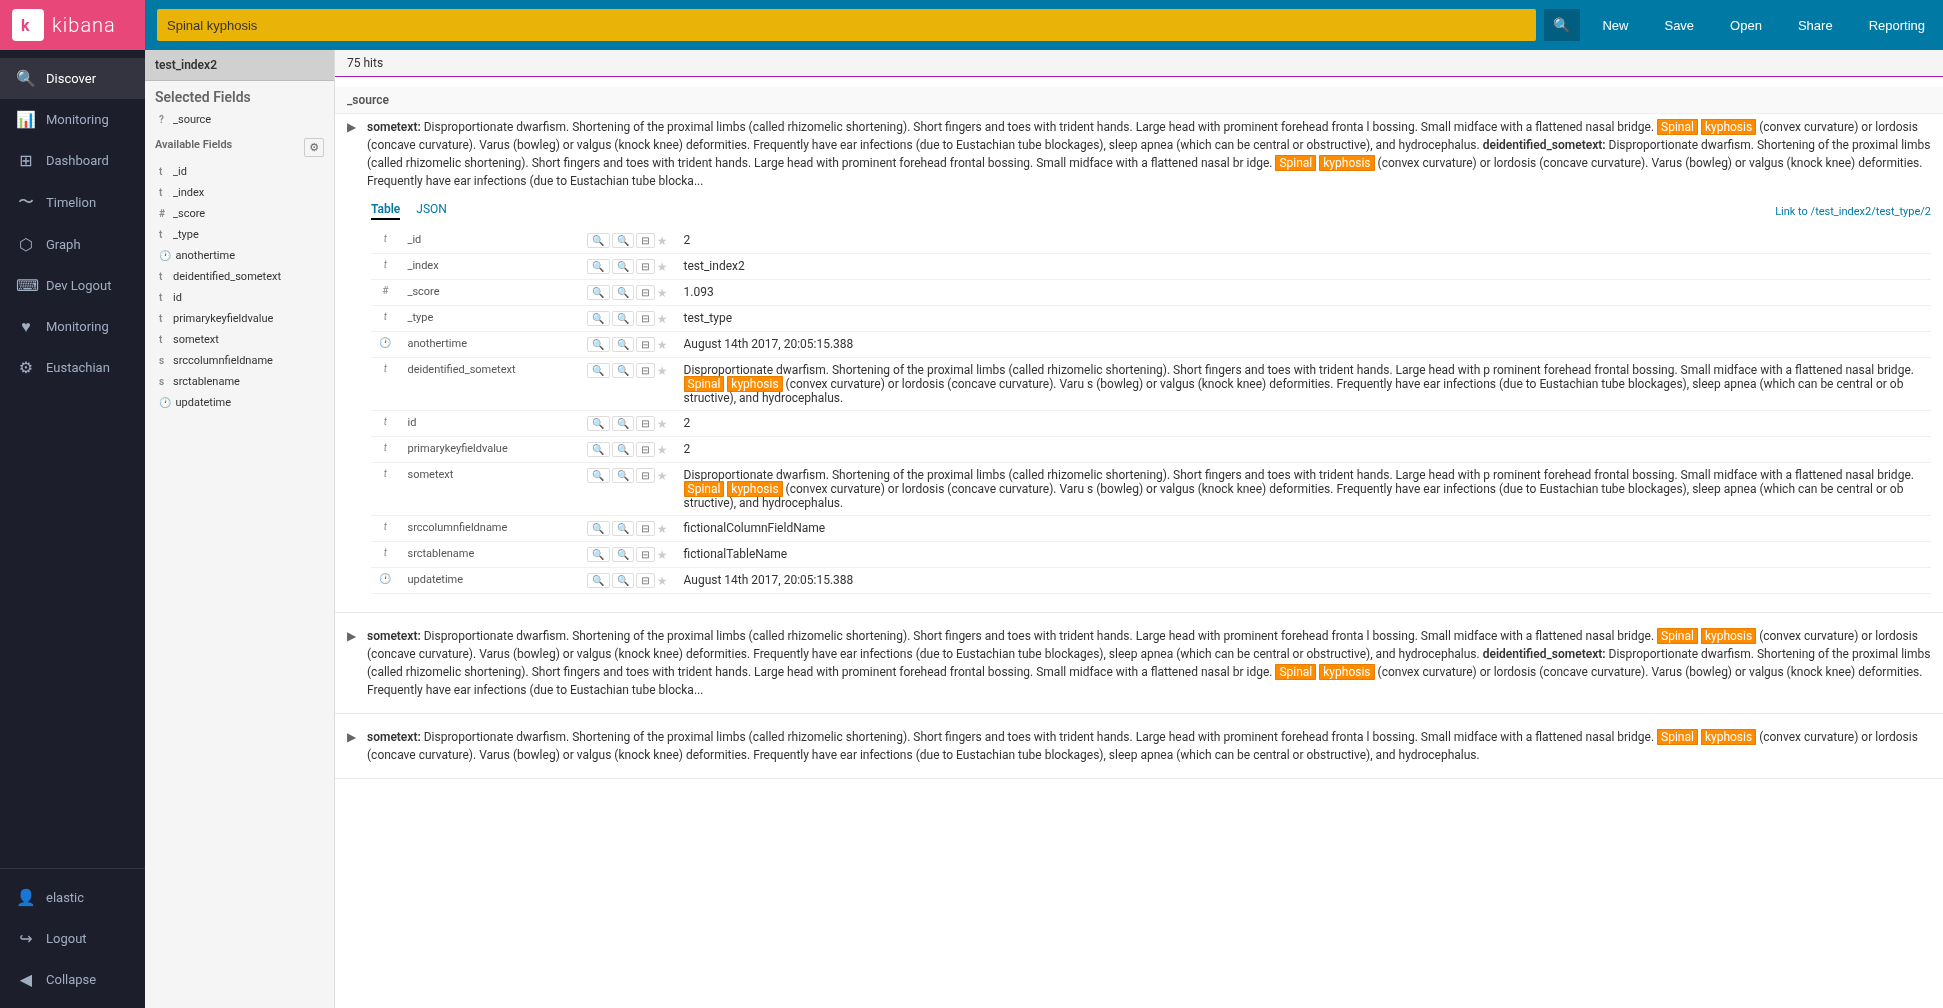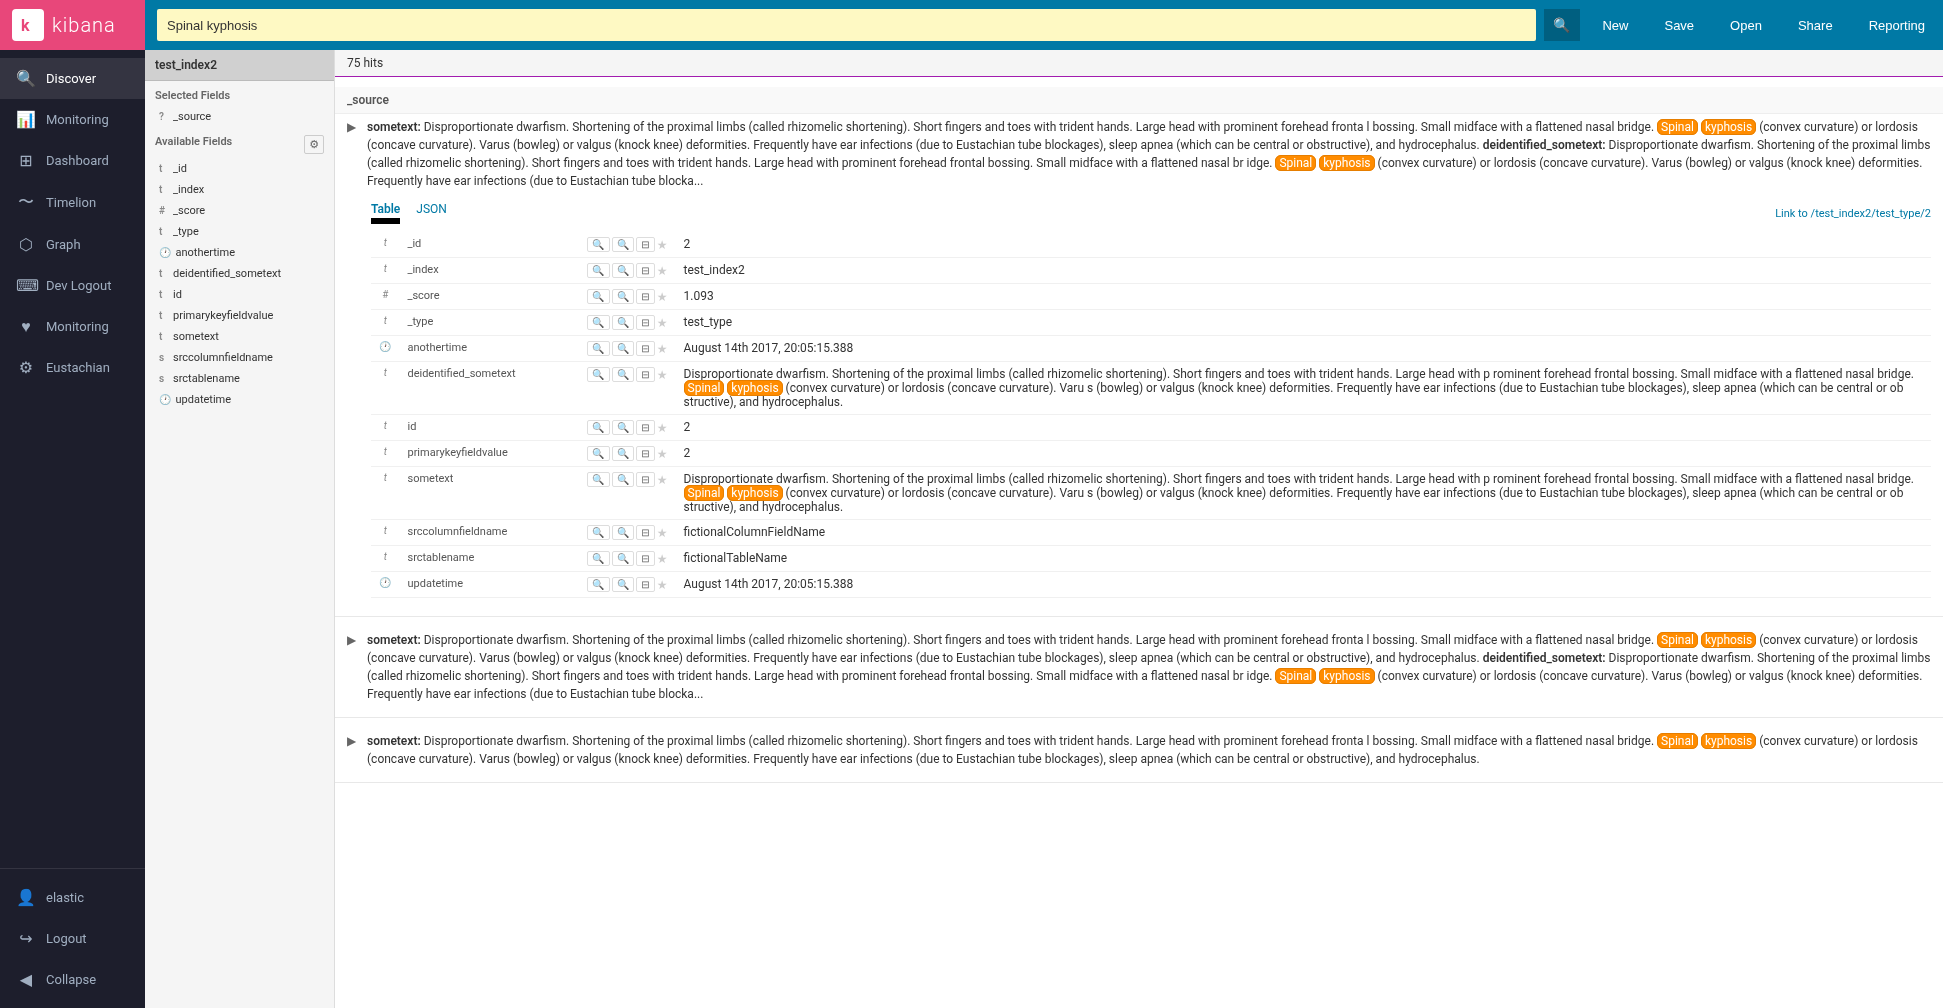--- a/index.html
+++ b/index.html
@@ -76,21 +76,21 @@
       height: 50px;
       gap: 8px;
     }
     .search-input {
       flex: 1;
       height: 32px;
       padding: 0 10px;
       border: none;
       border-radius: 2px;
       font-size: 13px;
-      background: #fef9c3;
+      background: #eab308;
       color: #333;
     }
     .search-btn {
       width: 36px;
       height: 32px;
       background: #005f80;
       border: none;
       cursor: pointer;
       display: flex; align-items: center; justify-content: center;
       color: white;
@@ -130,21 +130,21 @@
     .index-name {
       background: #d0d0d0;
       padding: 8px 10px;
       font-size: 12px;
       font-weight: 600;
       color: #333;
       border-bottom: 1px solid #bbb;
     }
     .section-header {
       padding: 8px 10px 4px;
-      font-size: 11px;
+      font-size: 14px;
       font-weight: 600;
       color: #666;
       display: flex;
       align-items: center;
       justify-content: space-between;
     }
     .field-item {
       padding: 4px 10px 4px 14px;
       font-size: 11px;
       color: #333;
@@ -211,21 +211,21 @@
       margin-top: 2px;
       min-width: 12px;
     }
     .doc-text {
       font-size: 12px;
       color: #333;
       line-height: 1.5;
       flex: 1;
     }
     .doc-text strong { font-weight: 600; }
-    .highlight-box { background: #ff8c00; color: white; padding: 0 3px; border-radius: 6px; border: 1px solid #e67e00; }
+    .highlight-box { background: #ff8c00; color: white; padding: 0 3px; border-radius: 1px; border: 1px solid #e67e00; }
 
     
     .doc-expanded {
       padding: 8px 12px 8px 36px;
     }
     .doc-nav-tabs {
       display: flex;
       gap: 0;
       margin-bottom: 8px;
       align-items: center;
@@ -233,21 +233,21 @@
     }
     .doc-tabs-left { display: flex; gap: 16px; }
     .doc-tab {
       font-size: 12px;
       color: #0079a5;
       cursor: pointer;
       padding-bottom: 2px;
       text-decoration: none;
     }
     .doc-tab.active {
-      border-bottom: 6px solid #000000;
+      border-bottom: 2px solid #000000;
       font-weight: 600;
     }
     .doc-link {
       font-size: 11px;
       color: #0079a5;
       text-decoration: none;
       cursor: pointer;
     }
     .doc-table {
       width: 100%;

